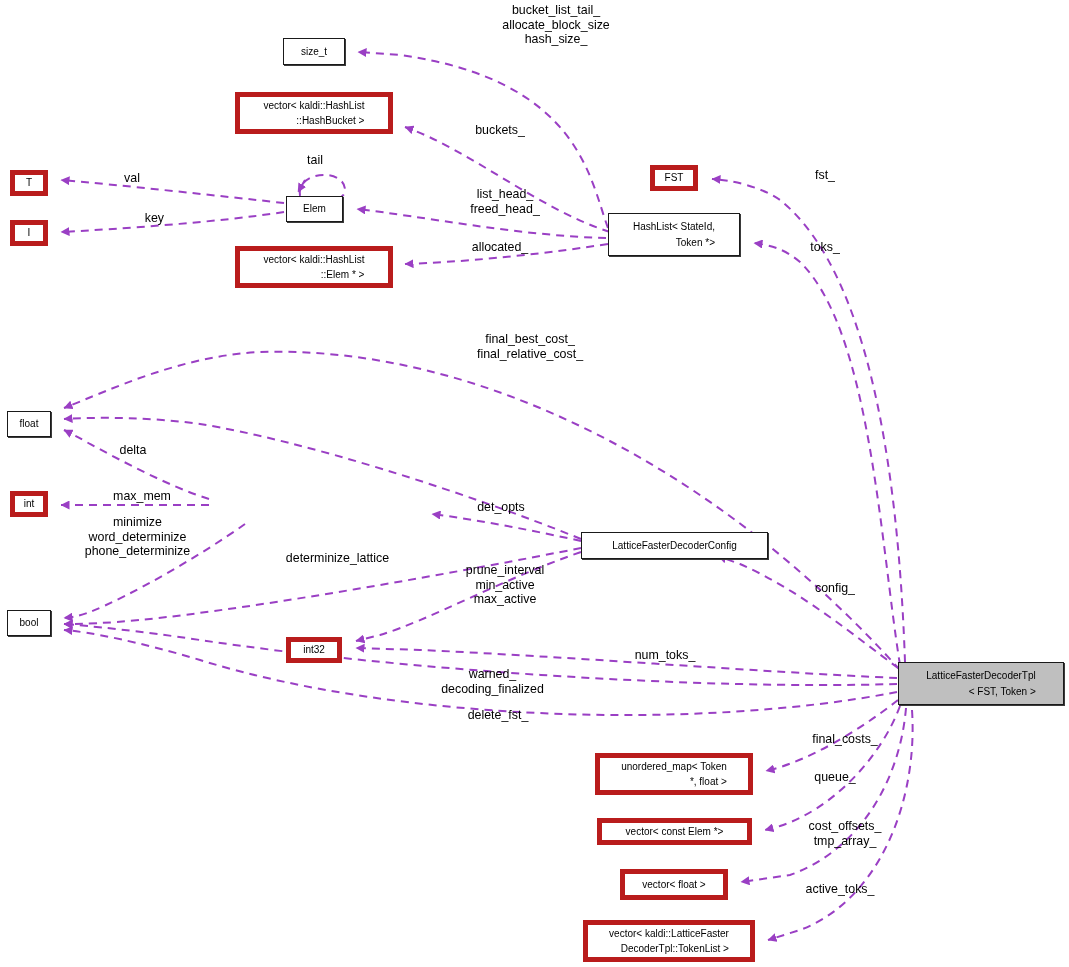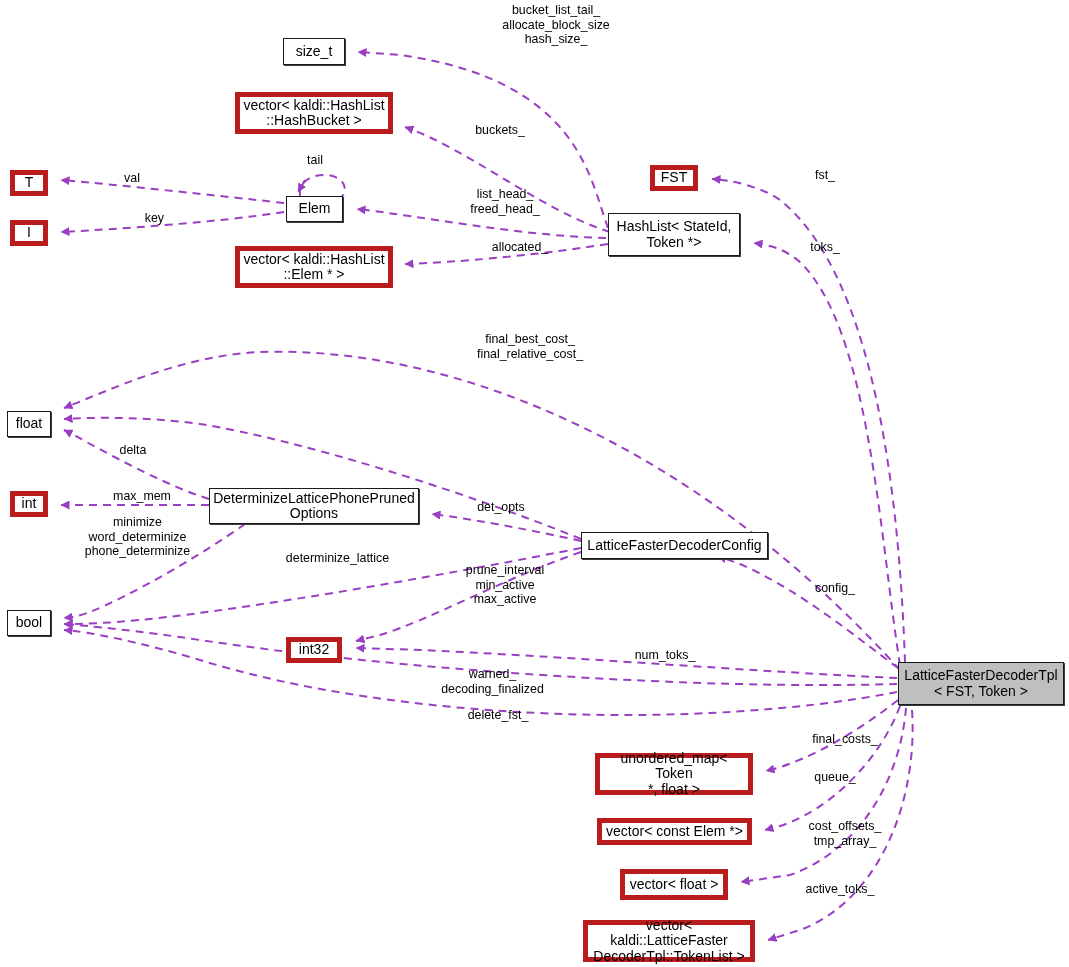--- a/index.html
+++ b/index.html
@@ -22,23 +22,23 @@
     width: 1069px;
     height: 967px;
     pointer-events: none;
   }
   .node {
     position: absolute;
     box-sizing: border-box;
     display: flex;
     align-items: center;
     justify-content: center;
-    text-align: center;
+    text-align: right;
     background: #ffffff;
-    font-size: 14px;
+    font-size: 10px;
     line-height: 15.5px;
     color: #000000;
     letter-spacing: 0px;
     white-space: pre-line;
     z-index: 5;
   }
   .node.plain {
     border: 5px solid #b91c1c;
   }
   .node.strong {
@@ -132,22 +132,20 @@
   <div class="node plain" style="left:10px;top:170px;width:38px;height:26px;">T</div>
   <div class="node plain" style="left:10px;top:220px;width:38px;height:26px;">I</div>
   <div class="node strong" style="left:286px;top:196px;width:57px;height:26px;">Elem</div>
   <div class="node plain" style="left:235px;top:246px;width:158px;height:42px;">vector&lt; kaldi::HashList
 ::Elem * &gt;</div>
   <div class="node plain" style="left:650px;top:165px;width:48px;height:26px;">FST</div>
   <div class="node strong" style="left:608px;top:213px;width:132px;height:43px;">HashList&lt; StateId,
 Token *&gt;</div>
   <div class="node strong" style="left:7px;top:411px;width:44px;height:26px;">float</div>
   <div class="node plain" style="left:10px;top:491px;width:38px;height:26px;">int</div>
-  <div class="node strong" style="left:209px;top:488px;width:210px;height:36px;">DeterminizeLatticePhonePruned
-Options</div>
   <div class="node strong" style="left:7px;top:610px;width:44px;height:26px;">bool</div>
   <div class="node plain" style="left:286px;top:637px;width:56px;height:26px;">int32</div>
   <div class="node strong" style="left:581px;top:532px;width:187px;height:27px;">LatticeFasterDecoderConfig</div>
   <div class="node root" style="left:898px;top:662px;width:166px;height:43px;">LatticeFasterDecoderTpl
 &lt; FST, Token &gt;</div>
   <div class="node plain" style="left:597px;top:818px;width:155px;height:27px;">vector&lt; const Elem *&gt;</div>
   <div class="node plain" style="left:595px;top:753px;width:158px;height:42px;">unordered_map&lt; Token
 *, float &gt;</div>
   <div class="node plain" style="left:620px;top:869px;width:108px;height:31px;">vector&lt; float &gt;</div>
   <div class="node plain" style="left:583px;top:920px;width:172px;height:42px;">vector&lt; kaldi::LatticeFaster
@@ -155,21 +153,21 @@
 
   <div class="edge-label" style="left:441px;top:3px;width:230px;">bucket_list_tail_
 allocate_block_size
 hash_size_</div>
   <div class="edge-label" style="left:440px;top:123px;width:120px;">buckets_</div>
   <div class="edge-label" style="left:280px;top:153px;width:70px;">tail</div>
   <div class="edge-label" style="left:100px;top:171px;width:64px;">val</div>
   <div class="edge-label" style="left:100px;top:211px;width:64px;text-align:right;">key</div>
   <div class="edge-label" style="left:440px;top:187px;width:130px;">list_head_
 freed_head_</div>
-  <div class="edge-label" style="left:460px;top:240px;width:120px;">allocated_</div>
+  <div class="edge-label" style="left:440px;top:240px;width:120px;">allocated_</div>
   <div class="edge-label" style="left:790px;top:168px;width:70px;">fst_</div>
   <div class="edge-label" style="left:790px;top:240px;width:70px;">toks_</div>
   <div class="edge-label" style="left:420px;top:332px;width:220px;">final_best_cost_
 final_relative_cost_</div>
   <div class="edge-label" style="left:100px;top:443px;width:66px;">delta</div>
   <div class="edge-label" style="left:92px;top:489px;width:100px;">max_mem</div>
   <div class="edge-label" style="left:451px;top:500px;width:100px;">det_opts</div>
   <div class="edge-label" style="left:60px;top:515px;width:155px;">minimize
 word_determinize
 phone_determinize</div>

